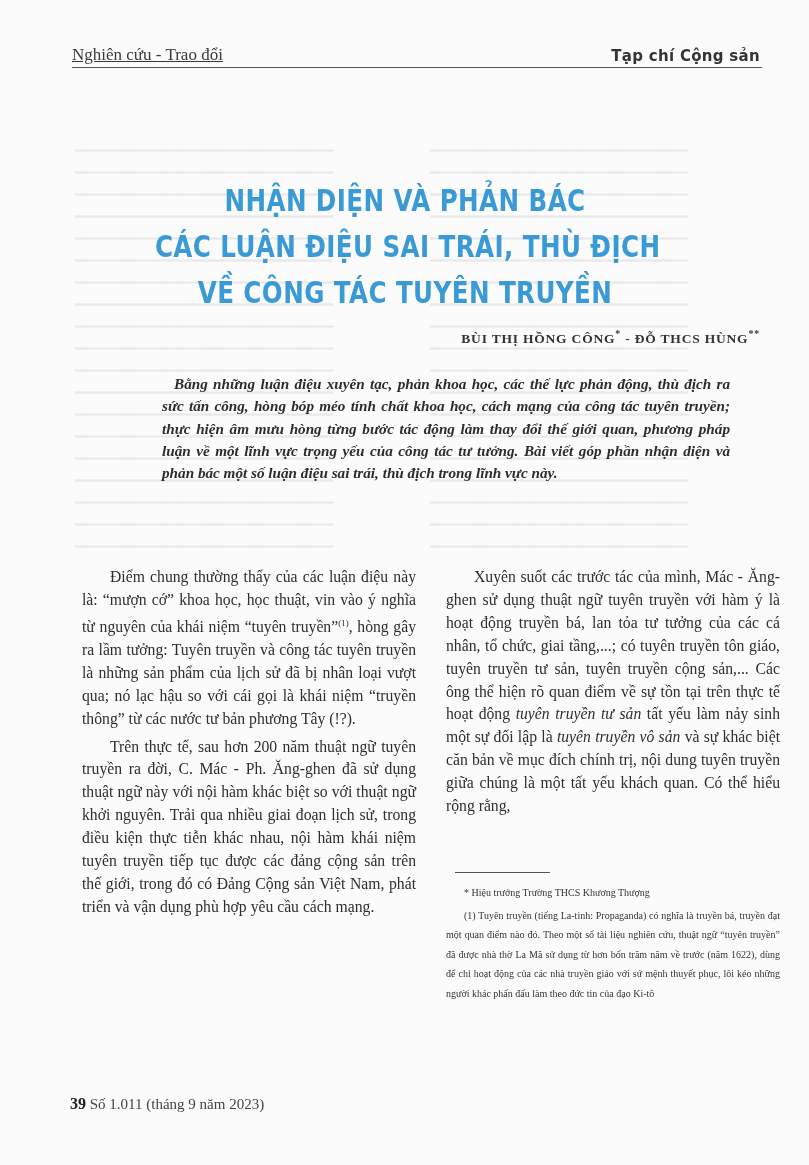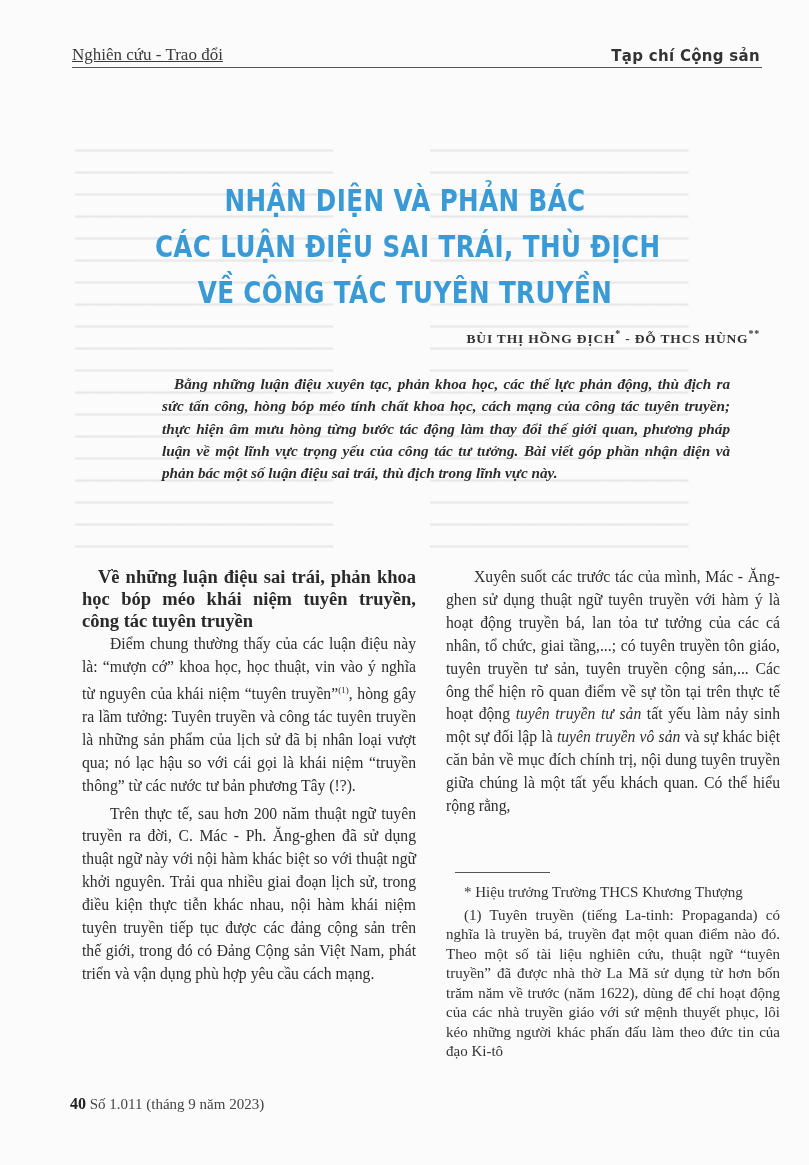--- a/index.html
+++ b/index.html
@@ -53,21 +53,21 @@
       font-weight: bold; font-size: 18.5px; line-height: 22px; color: #2a2a2a;
       text-indent: 16px; margin-bottom: 1px;
     }
     .para { text-indent: 28px; margin: 0 0 5px 0; }
     .para i { font-style: italic; }
     .rule {
       position: absolute; left: 455px; top: 872px; width: 95px; border-top: 1px solid #555;
     }
     .footnotes {
       position: absolute; left: 446px; top: 883px; width: 334px;
-      font-size: 15px; line-height: 19.5px; text-align: justify; color: #333;
+      font-size: 10px; line-height: 19.5px; text-align: justify; color: #333;
     }
     .fn { text-indent: 18px; margin: 0 0 3px 0; }
     .page-footer {
       position: absolute; left: 70px; top: 1095px; font-size: 15px; color: #444;
     }
     .page-footer b { font-size: 16px; color: #222; }
   </style>
 </head>
 <body>
 
@@ -119,37 +119,36 @@
   <span class="journal-name">Tạp chí Cộng sản</span>
 </div>
 
 <div class="title">
   <div>NHẬN DIỆN VÀ PHẢN BÁC</div>
   <div>CÁC LUẬN ĐIỆU SAI TRÁI, THÙ ĐỊCH</div>
   <div>VỀ CÔNG TÁC TUYÊN TRUYỀN</div>
 </div>
 
 <div class="authors">
-  <span>BÙI THỊ HỒNG ĐỊCH</span><sup>*</sup><span> - </span><span>ĐỖ THCS HÙNG</span><sup>**</sup>
+  <span>BÙI THỊ HỒNG CÔNG</span><sup>*</sup><span> - </span><span>ĐỖ THCS HÙNG</span><sup>**</sup>
 </div>
 
 <div class="abstract">Bằng những luận điệu xuyên tạc, phản khoa học, các thế lực phản động, thù địch ra sức tấn công, hòng bóp méo tính chất khoa học, cách mạng của công tác tuyên truyền; thực hiện âm mưu hòng từng bước tác động làm thay đổi thế giới quan, phương pháp luận về một lĩnh vực trọng yếu của công tác tư tưởng. Bài viết góp phần nhận diện và phản bác một số luận điệu sai trái, thù địch trong lĩnh vực này.</div>
 
 <div class="col col-left">
-  <div class="heading">Về những luận điệu sai trái, phản khoa học bóp méo khái niệm tuyên truyền, công tác tuyên truyền</div>
   <p class="para"><span>Điểm chung thường thấy của các luận điệu này là: “mượn cớ” khoa học, học thuật, vin vào ý nghĩa từ nguyên của khái niệm “tuyên truyền”</span><sup style="font-size:9px">(1)</sup><span>, hòng gây ra lầm tưởng: Tuyên truyền và công tác tuyên truyền là những sản phẩm của lịch sử đã bị nhân loại vượt qua; nó lạc hậu so với cái gọi là khái niệm “truyền thông” từ các nước tư bản phương Tây (!?).</span></p>
   <p class="para">Trên thực tế, sau hơn 200 năm thuật ngữ tuyên truyền ra đời, C. Mác - Ph. Ăng-ghen đã sử dụng thuật ngữ này với nội hàm khác biệt so với thuật ngữ khởi nguyên. Trải qua nhiều giai đoạn lịch sử, trong điều kiện thực tiễn khác nhau, nội hàm khái niệm tuyên truyền tiếp tục được các đảng cộng sản trên thế giới, trong đó có Đảng Cộng sản Việt Nam, phát triển và vận dụng phù hợp yêu cầu cách mạng.</p>
 </div>
 
 <div class="col col-right">
   <p class="para"><span>Xuyên suốt các trước tác của mình, Mác - Ăng-ghen sử dụng thuật ngữ tuyên truyền với hàm ý là hoạt động truyền bá, lan tỏa tư tưởng của các cá nhân, tổ chức, giai tầng,...; có tuyên truyền tôn giáo, tuyên truyền tư sản, tuyên truyền cộng sản,... Các ông thể hiện rõ quan điểm về sự tồn tại trên thực tế hoạt động </span><i>tuyên truyền tư sản</i><span> tất yếu làm nảy sinh một sự đối lập là </span><i>tuyên truyền vô sản</i><span> và sự khác biệt căn bản về mục đích chính trị, nội dung tuyên truyền giữa chúng là một tất yếu khách quan. Có thể hiểu rộng rằng,</span></p>
 </div>
 
 <div class="rule"></div>
 
 <div class="footnotes">
   <p class="fn">* Hiệu trưởng Trường THCS Khương Thượng</p>
   <p class="fn">(1) Tuyên truyền (tiếng La-tinh: Propaganda) có nghĩa là truyền bá, truyền đạt một quan điểm nào đó. Theo một số tài liệu nghiên cứu, thuật ngữ “tuyên truyền” đã được nhà thờ La Mã sử dụng từ hơn bốn trăm năm về trước (năm 1622), dùng để chỉ hoạt động của các nhà truyền giáo với sứ mệnh thuyết phục, lôi kéo những người khác phấn đấu làm theo đức tin của đạo Ki-tô</p>
 </div>
 
 <div class="page-footer">
-  <b>40</b><span> Số 1.011 (tháng 9 năm 2023)</span>
+  <b>39</b><span> Số 1.011 (tháng 9 năm 2023)</span>
 </div>
 
 </body></html>

